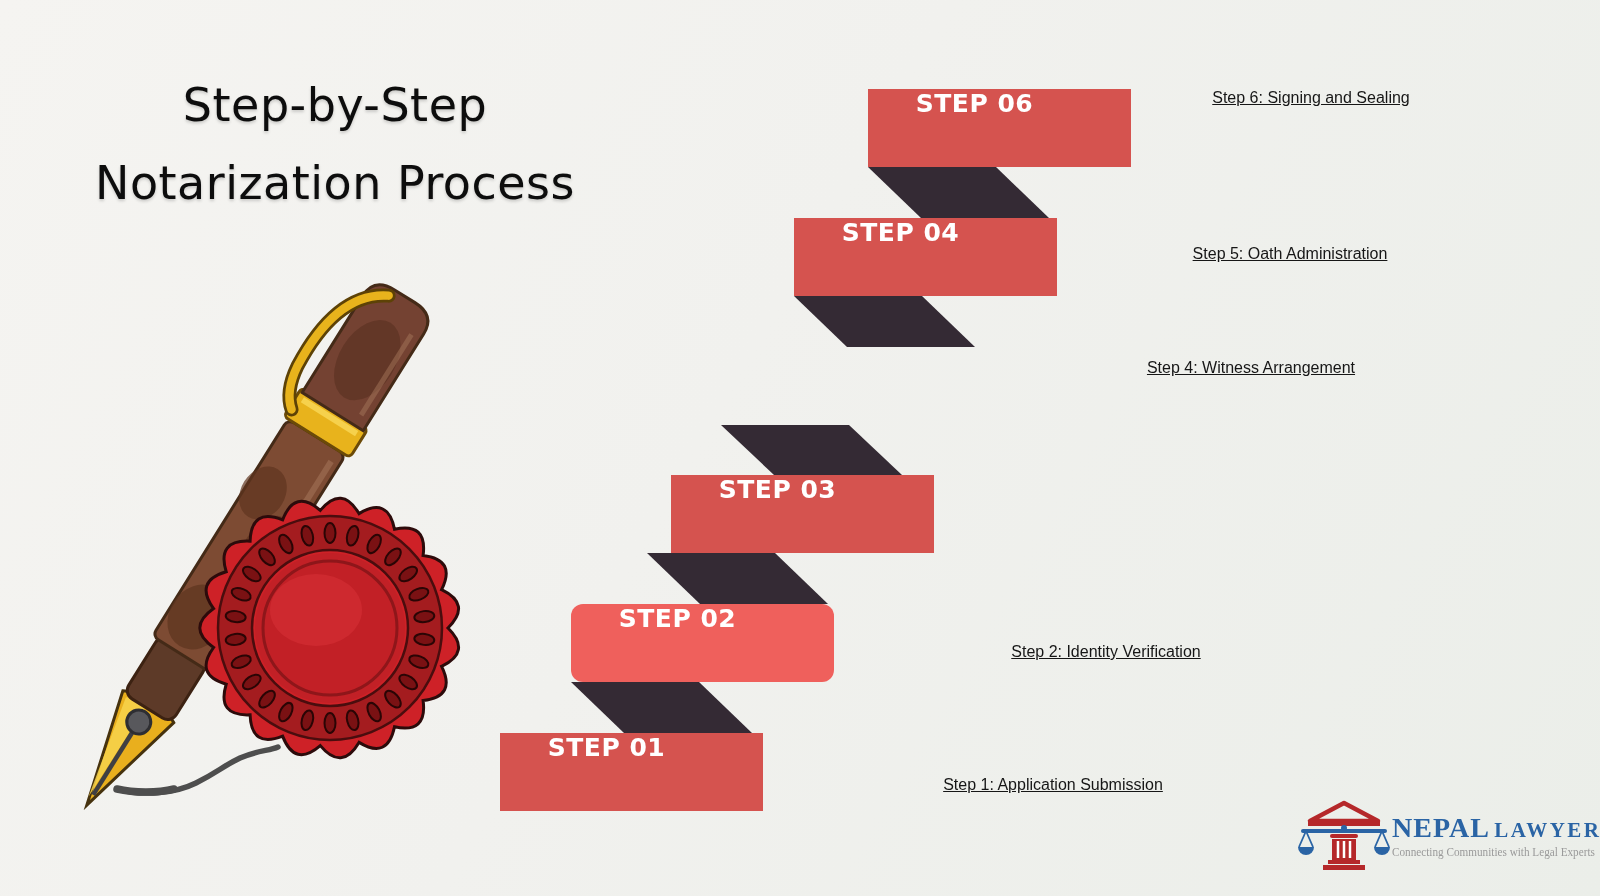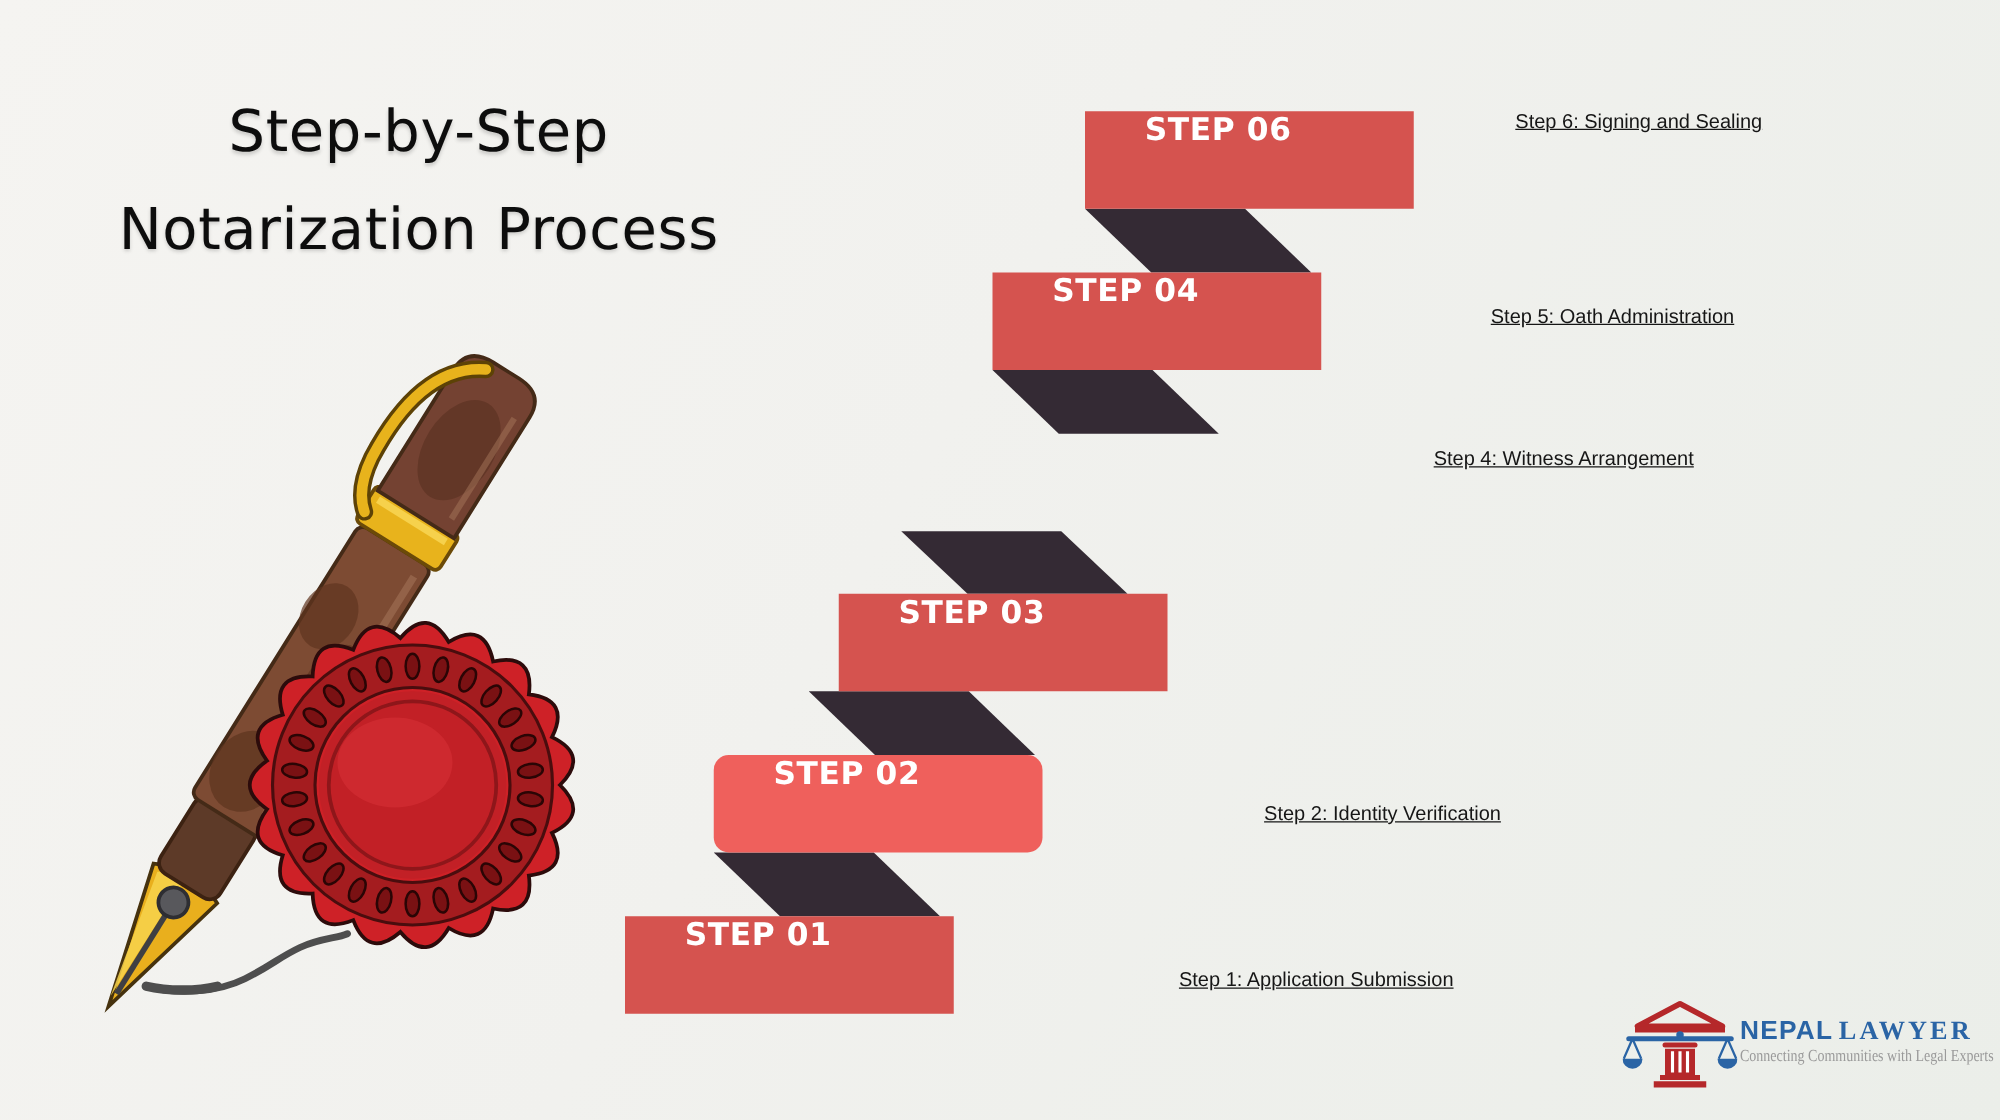--- a/index.html
+++ b/index.html
@@ -32,21 +32,21 @@
     position:absolute;text-align:center;color:#161616;
     font-size:16px;line-height:32px;font-family:"Liberation Sans",sans-serif;text-decoration:underline;
   }
   
   .illustration{position:absolute;left:60px;top:265px;width:420px;height:560px;}
   #seal-beads ellipse{fill:#7a1113;stroke:#2a0505;stroke-width:2;}
   
   .logo{position:absolute;left:1298px;top:798px;width:290px;height:80px;}
   .logo-icon{position:absolute;left:0;top:2px;}
   .logo-text{position:absolute;left:94px;top:14px;white-space:nowrap;}
-  .logo-nepal{font-family:Liberation Sans, sans-serif;font-weight:700;font-size:21px;color:#2a64a5;letter-spacing:1px;}
+  .logo-nepal{font-family:Liberation Serif, serif;font-weight:700;font-size:28px;color:#2a64a5;letter-spacing:1px;}
   .logo-lawyer{font-family:"Liberation Serif",serif;font-weight:700;font-size:21px;color:#2a64a5;letter-spacing:2.5px;}
   .logo-tagline{
     font-family:"Liberation Serif",serif;font-size:13.5px;color:#9a9a9a;
     transform:scaleX(.83);transform-origin:left;margin-top:0px;white-space:nowrap;
   }
 </style>
 </head>
 <body>
 
 <div class="stage">

